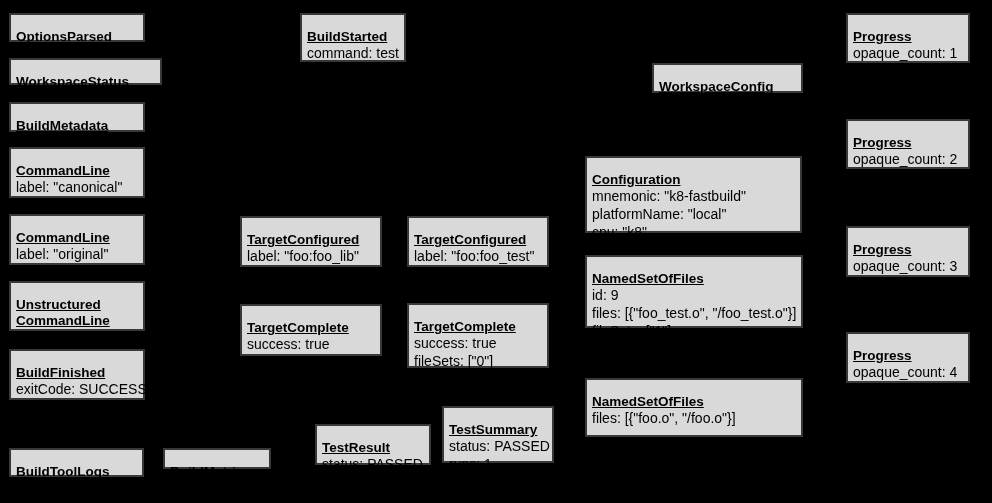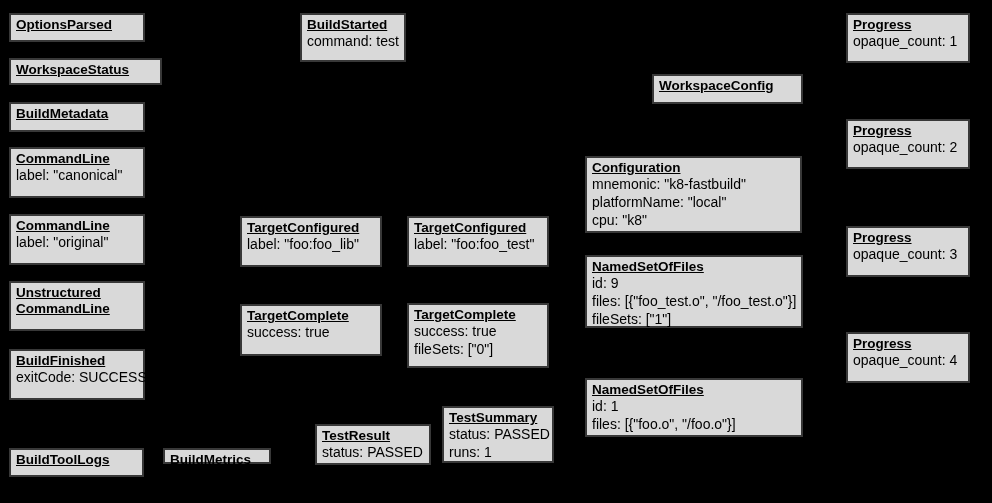--- a/index.html
+++ b/index.html
@@ -13,21 +13,21 @@
     height: 503px;
     background: #000000;
     overflow: hidden;
     font-family: "Liberation Sans", sans-serif;
   }
   .box {
     position: absolute;
     box-sizing: border-box;
     background: #d9d9d9;
     border: 2px solid #383838;
-    padding: 2px 5px 3px 5px;
+    padding: 14px 5px 3px 5px;
     color: #000000;
   }
   .box-title {
     font-weight: bold;
     font-size: 13.5px;
     line-height: 1.18;
     text-decoration: underline;
     white-space: pre-line;
   }
   .box-detail {
@@ -112,41 +112,40 @@
     <div class="box-title">TestResult</div>
     <div class="box-detail">status: PASSED</div>
   </div>
 
   <div class="box" style="left:442px;top:406px;width:112px;height:57px">
     <div class="box-title">TestSummary</div>
     <div class="box-detail">status: PASSED</div>
     <div class="box-detail">runs: 1</div>
   </div>
 
-  <div class="box" style="left:652px;top:74px;width:151px;height:30px">
+  <div class="box" style="left:652px;top:63px;width:151px;height:30px">
     <div class="box-title">WorkspaceConfig</div>
   </div>
 
   <div class="box" style="left:585px;top:156px;width:217px;height:77px">
     <div class="box-title">Configuration</div>
     <div class="box-detail">mnemonic: "k8-fastbuild"</div>
     <div class="box-detail">platformName: "local"</div>
     <div class="box-detail">cpu: "k8"</div>
   </div>
 
   <div class="box" style="left:585px;top:255px;width:218px;height:73px">
     <div class="box-title">NamedSetOfFiles</div>
     <div class="box-detail">id: 9</div>
     <div class="box-detail">files: [{"foo_test.o", "/foo_test.o"}]</div>
     <div class="box-detail">fileSets: ["1"]</div>
   </div>
 
   <div class="box" style="left:585px;top:378px;width:218px;height:59px">
     <div class="box-title">NamedSetOfFiles</div>
-    <div class="box-detail">id: 1</div>
     <div class="box-detail">files: [{"foo.o", "/foo.o"}]</div>
   </div>
 
   <div class="box" style="left:846px;top:13px;width:124px;height:50px">
     <div class="box-title">Progress</div>
     <div class="box-detail">opaque_count: 1</div>
   </div>
 
   <div class="box" style="left:846px;top:119px;width:124px;height:50px">
     <div class="box-title">Progress</div>

